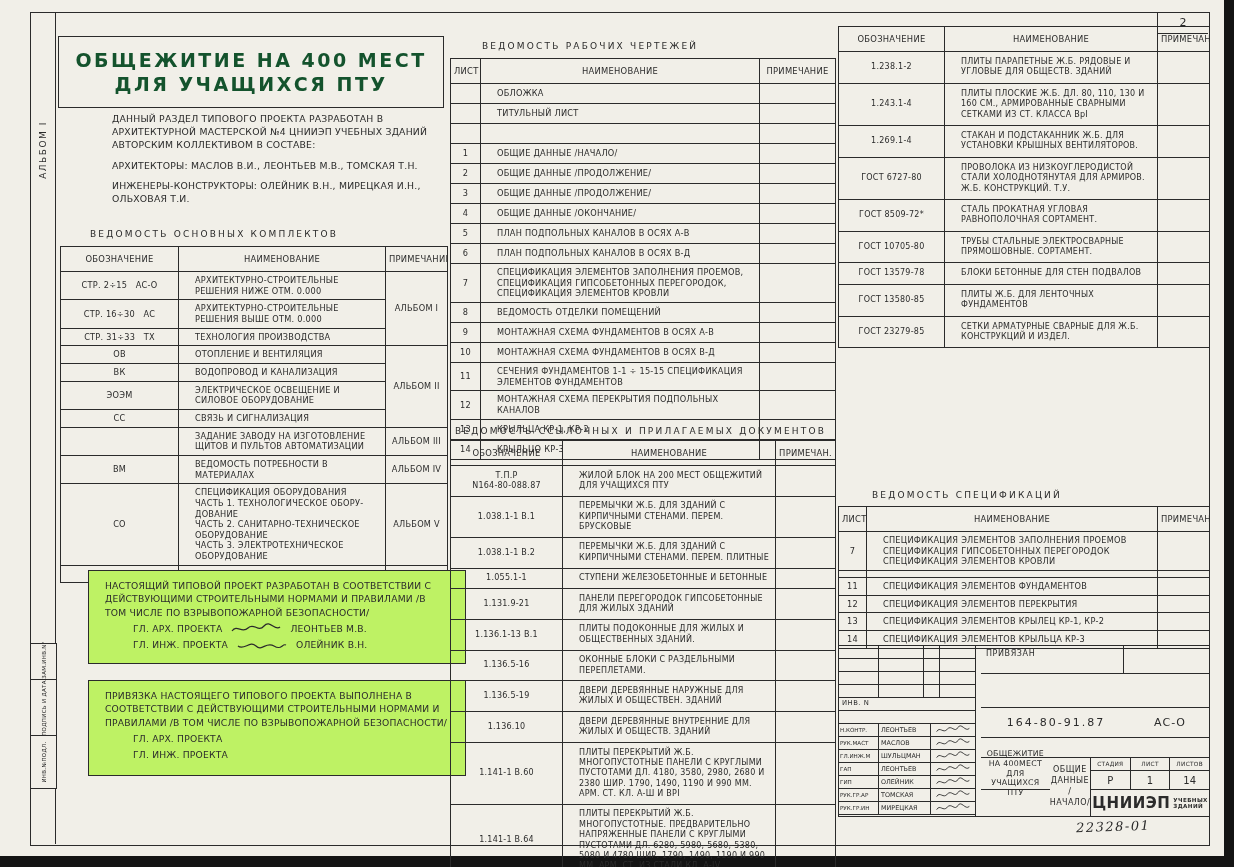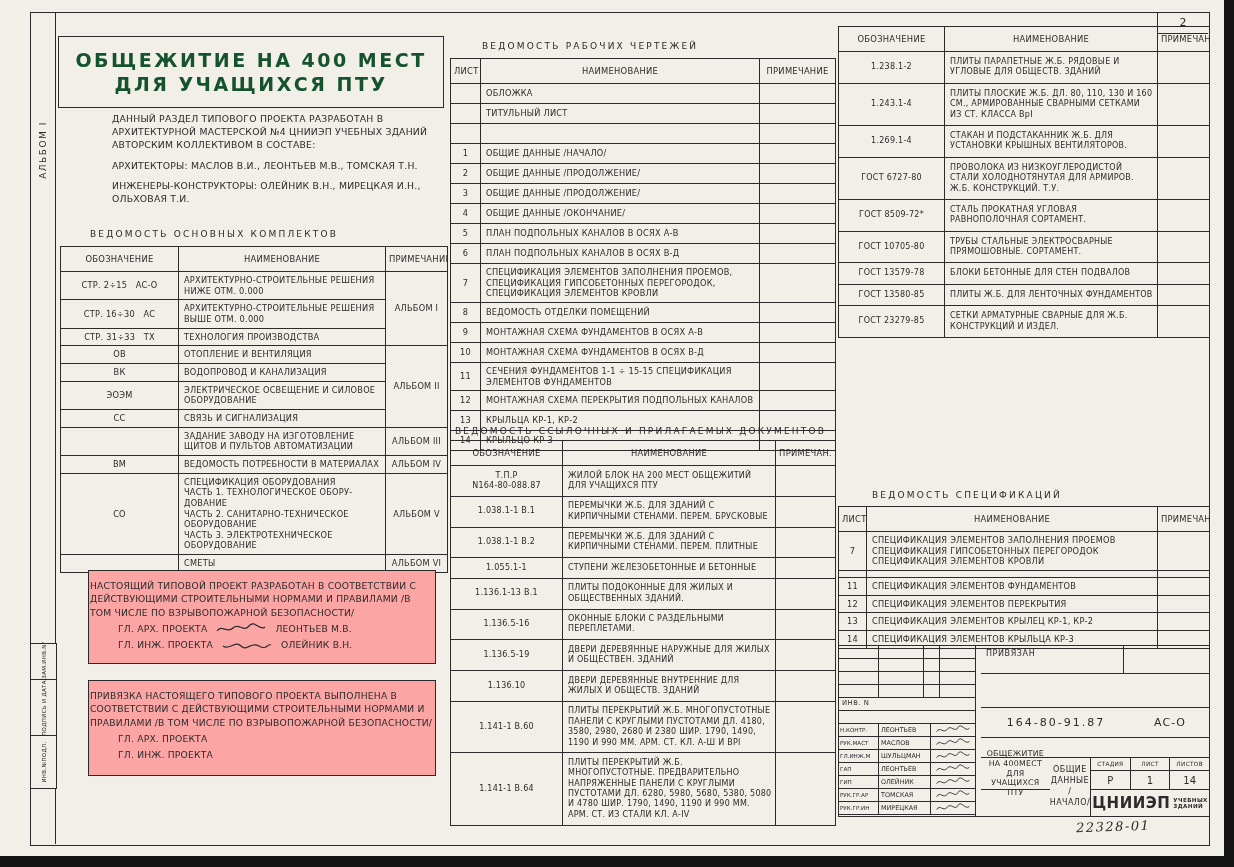--- a/index.html
+++ b/index.html
@@ -35,31 +35,31 @@
 
   .h-label{position:absolute;font-size:9px;letter-spacing:2.2px;white-space:nowrap;}
 
   table.t{position:absolute;border-collapse:collapse;table-layout:fixed;}
   .t th,.t td{
     border:1.1px solid #2b2b2b;font-weight:normal;font-size:8.2px;letter-spacing:.25px;
     padding:3px 3px;vertical-align:middle;text-align:center;line-height:1.3;white-space:pre-line;
     overflow:hidden;
   }
   .t th{height:18px;font-size:8.4px;}
-  .t tbody td:nth-child(2){text-align:left;padding-left:5px;}
+  .t tbody td:nth-child(2){text-align:left;padding-left:16px;}
   .t1{left:60px;top:246px;width:388px;}
   .t2{left:450px;top:58px;width:386px;}
   .t2 tbody td{height:13px;}
   .t3{left:450px;top:440px;width:386px;}
   .t3 td{padding:4.5px 3px;font-size:8px;}
   .t4{left:838px;top:26px;width:372px;}
   .t4 td{padding:5px 3px;font-size:8px;}
   .t5{left:838px;top:506px;width:372px;}
 
-  .nbox{position:absolute;left:88px;width:344px;border:1.7px solid #2b2b2b;padding:8px 1px;font-size:9.2px;line-height:1.45;letter-spacing:.2px;background:#fca5a5;}
+  .nbox{position:absolute;left:88px;width:344px;border:1.7px solid #2b2b2b;padding:8px 16px;font-size:9.2px;line-height:1.45;letter-spacing:.2px;background:#bef264;}
   .nb1{top:570px;min-height:76px;}
   .nb2{top:680px;min-height:78px;}
   .sig-line{display:flex;align-items:center;gap:8px;margin-top:3px;padding-left:28px;}
   svg.sig{width:52px;height:12px;flex:none;}
   .nb2 .sig-line{gap:0;}
 
   
   .tb{position:absolute;left:838px;top:645px;width:372px;height:172px;border:1.7px solid #2b2b2b;}
   .tb, .tb *{box-sizing:border-box;}
   .tb-left{position:absolute;left:0;top:0;width:137px;height:100%;border-right:1.2px solid #2b2b2b;}
@@ -372,20 +372,25 @@
           <td></td>
         </tr>
         <tr>
           <td>1.038.1-1 В.2</td>
           <td>ПЕРЕМЫЧКИ Ж.Б. ДЛЯ ЗДАНИЙ С КИРПИЧНЫМИ СТЕНАМИ. ПЕРЕМ. ПЛИТНЫЕ</td>
           <td></td>
         </tr>
         <tr>
           <td>1.055.1-1</td>
           <td>СТУПЕНИ ЖЕЛЕЗОБЕТОННЫЕ И БЕТОННЫЕ</td>
+          <td></td>
+        </tr>
+        <tr>
+          <td>1.131.9-21</td>
+          <td>ПАНЕЛИ ПЕРЕГОРОДОК ГИПСОБЕТОННЫЕ ДЛЯ ЖИЛЫХ ЗДАНИЙ</td>
           <td></td>
         </tr>
         <tr>
           <td>1.136.1-13 В.1</td>
           <td>ПЛИТЫ ПОДОКОННЫЕ ДЛЯ ЖИЛЫХ И ОБЩЕСТВЕННЫХ ЗДАНИЙ.</td>
           <td></td>
         </tr>
         <tr>
           <td>1.136.5-16</td>
           <td>ОКОННЫЕ БЛОКИ С РАЗДЕЛЬНЫМИ ПЕРЕПЛЕТАМИ.</td>

